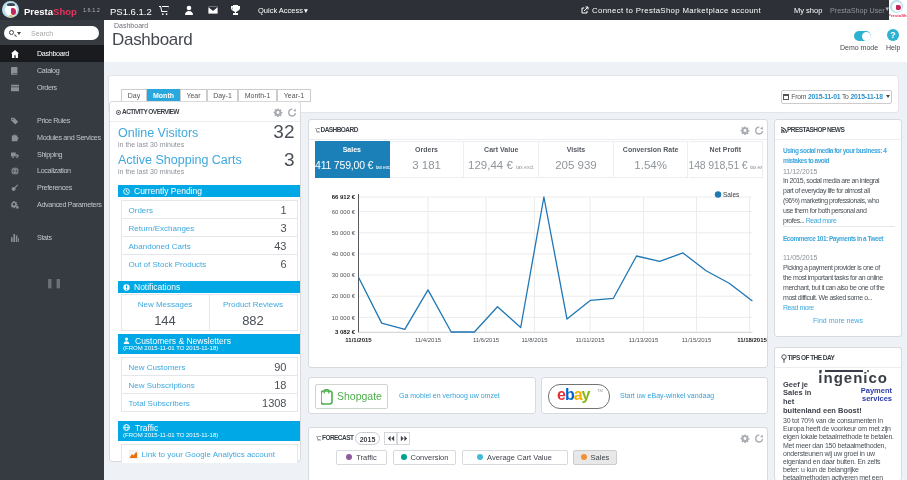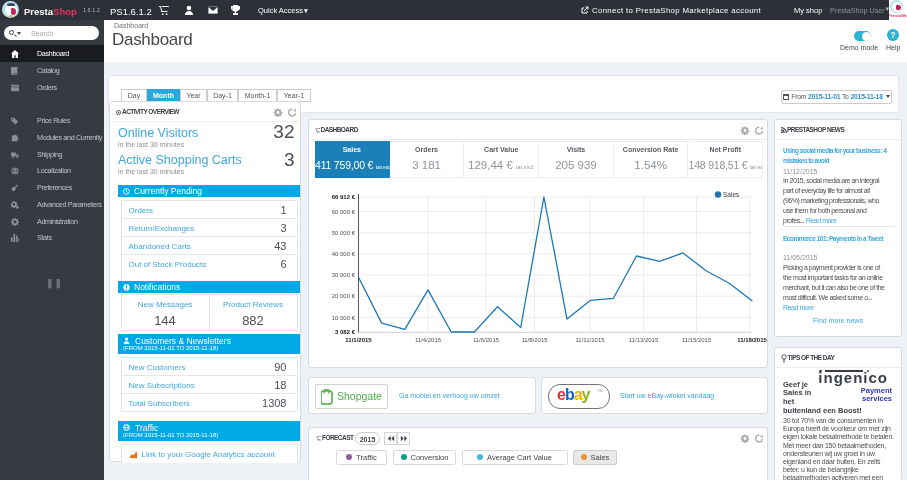--- a/index.html
+++ b/index.html
@@ -154,21 +154,21 @@
   <div class="mitem" style="top:92px;">
       <svg class="ic" viewBox="0 0 10 10">
         <path d="M0 1h4l5 5-3.5 3.5L0 4zM2.2 2.2a.8.8 0 100 1.6.8.8 0 000-1.6z"></path>
       </svg>
       <span class="tx">Price Rules</span>
     </div>
   <div class="mitem" style="top:108.75px;">
       <svg class="ic" viewBox="0 0 10 10">
         <path d="M1 2h2.2a1.3 1.3 0 112.6 0H8v2.2a1.3 1.3 0 110 2.6V9H1z"></path>
       </svg>
-      <span class="tx">Modules and Currently</span>
+      <span class="tx">Modules and Services</span>
     </div>
   <div class="mitem" style="top:125.5px;">
       <svg class="ic" viewBox="0 0 10 10">
         <path d="M0 2h6v5H0zM6.5 4H8l2 1.5V7H6.5z"></path>
         <circle cx="2.5" cy="8" r="1"></circle>
         <circle cx="7.5" cy="8" r="1"></circle>
       </svg>
       <span class="tx">Shipping</span>
     </div>
   <div class="mitem" style="top:142.25px;">
@@ -183,26 +183,20 @@
         <path d="M9 1.5L5.5 5a2.5 2.5 0 11-1-1L8 .5a3 3 0 011 1zM2.5 8a1.2 1.2 0 110-2.4A1.2 1.2 0 012.5 8z"></path>
       </svg>
       <span class="tx">Preferences</span>
     </div>
   <div class="mitem" style="top:175.75px;padding-left:24px;">
       <svg class="ic" viewBox="0 0 10 10">
         <path d="M3 0h1.4l.2 1 .9.4.9-.6 1 1-.6.9.4.9 1 .2v1.4l-1 .2-.4.9.6.9-1 1-.9-.6-.9.4-.2 1H3l-.2-1-.9-.4-.9.6-1-1 .6-.9L.2 5 .2 5l-1-.2zM3.7 2.6a1.5 1.5 0 100 3 1.5 1.5 0 000-3z"></path>
         <circle cx="8" cy="8" r="1.6"></circle>
       </svg>
       <span class="tx">Advanced Parameters</span>
-    </div>
-  <div class="mitem" style="top:192.5px;">
-      <svg class="ic" viewBox="0 0 10 10">
-        <path d="M4.2 0h1.6l.2 1.2 1 .4 1-.7 1.1 1.1-.7 1 .4 1L10 4.2v1.6l-1.2.2-.4 1 .7 1-1.1 1.1-1-.7-1 .4L5.8 10H4.2L4 8.8l-1-.4-1 .7L.9 8l.7-1-.4-1L0 5.8V4.2L1.2 4l.4-1-.7-1L2 .9l1 .7 1-.4zM5 3.2A1.8 1.8 0 105 6.8 1.8 1.8 0 005 3.2z"></path>
-      </svg>
-      <span class="tx">Administration</span>
     </div>
   <div class="mitem" style="top:209.25px;">
       <svg class="ic" viewBox="0 0 10 10">
         <path d="M0 4h2v6H0zM3 0h2v10H3zM6 2h2v8H6zM9 5h1v5H9z"></path>
       </svg>
       <span class="tx">Stats</span>
     </div>
   <div id="collapse">❚❚</div>
 </div>
 

